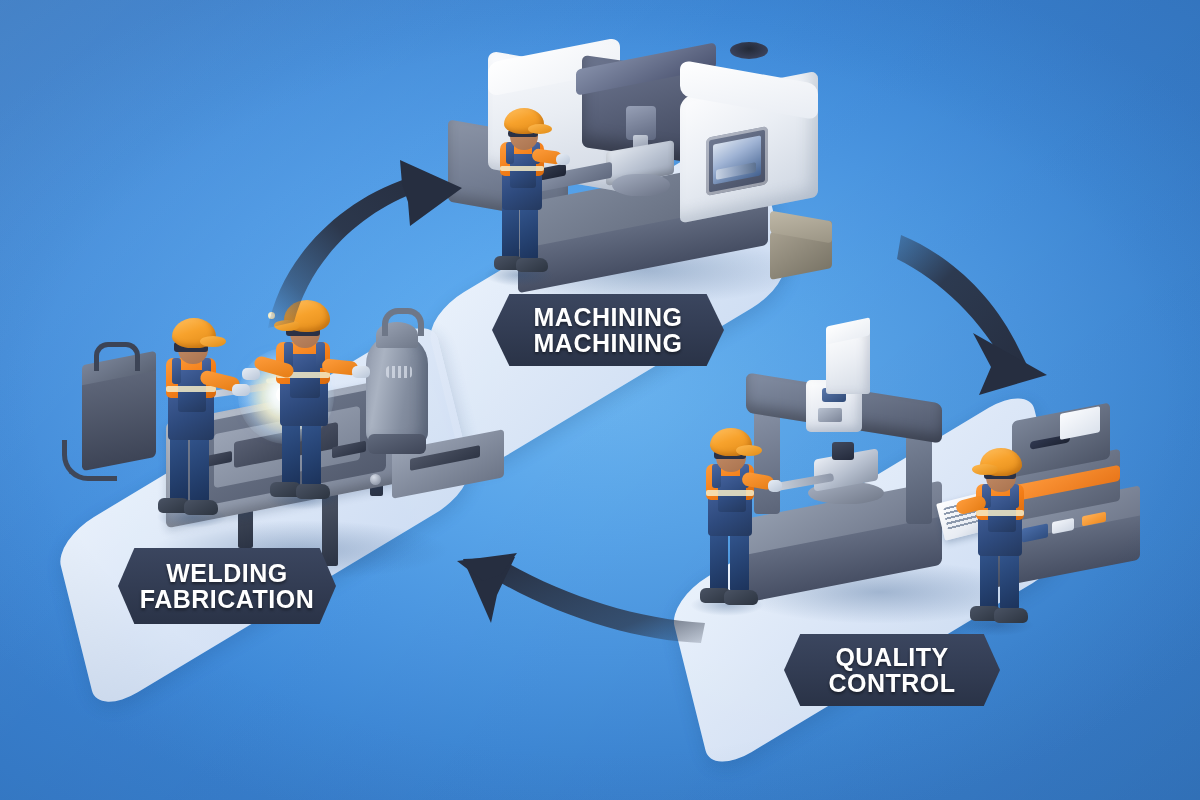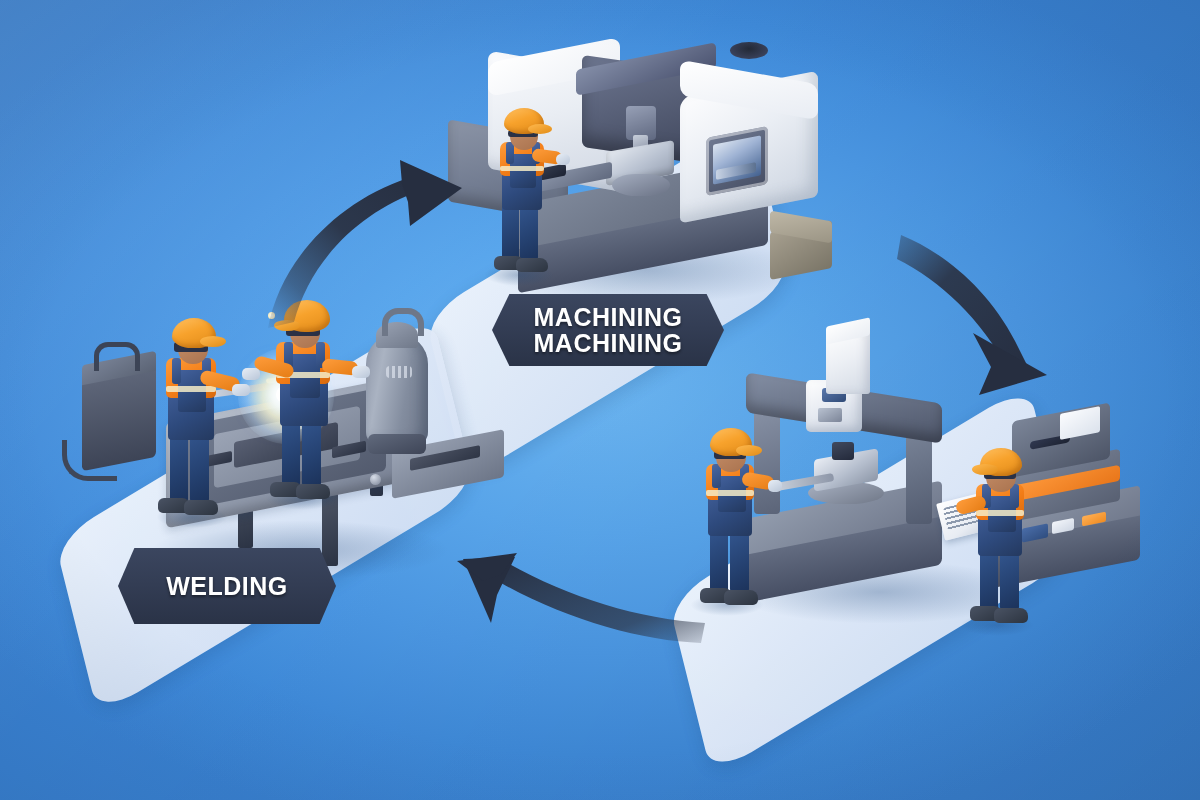--- a/index.html
+++ b/index.html
@@ -383,20 +383,24 @@
     <div class="box" style="left:332px;top:216px;width:26px;height:14px;
                 background:linear-gradient(160deg,#4a6da8,#2f4d7f);border-radius:2px;transform:skewY(-11deg);"></div>
     <div class="box" style="left:362px;top:210px;width:22px;height:12px;
                 background:linear-gradient(160deg,#f2f5fa,#cfd7e4);border-radius:2px;transform:skewY(-11deg);"></div>
     <div class="box" style="left:392px;top:204px;width:24px;height:10px;
                 background:linear-gradient(160deg,#ffb055,#ef8b21);border-radius:2px;transform:skewY(-11deg);"></div>
     <div class="box" style="left:306px;top:206px;width:22px;height:12px;
                 background:linear-gradient(160deg,#d7dde8,#a7b0c0);border-radius:2px;transform:skewY(-11deg);"></div>
   </div>
 
+  <div class="banner" style="left:784px;top:634px;width:216px;height:72px;font-size:25px;">
+    <span>QUALITY</span>
+    <span>CONTROL</span>
+  </div>
 
   <div class="station" style="left:70px;top:290px;width:430px;height:300px;">
 
     <div class="shadow-soft" style="left:80px;top:230px;width:300px;height:60px;"></div>
 
     <div class="box" style="left:12px;top:68px;width:74px;height:36px;
                 background:linear-gradient(160deg,#77real,#53 melts);
                 background:linear-gradient(160deg,#78melts,#525a6e);
                 background:linear-gradient(160deg,#79melts,#515969);
                 background:linear-gradient(160deg,#7a melts,#505868);
@@ -525,15 +529,16 @@
                 border-radius:3px;transform:rotate(-5deg);"></div>
 
     <div class="spark" style="left:168px;top:58px;width:96px;height:96px;"></div>
     <div class="spark-core" style="left:206px;top:96px;width:17px;height:17px;"></div>
     <div class="box" style="left:198px;top:22px;width:7px;height:7px;border-radius:50%;
                 background:radial-gradient(circle,#fffdf0,#ffe9a8);opacity:.95;"></div>
   </div>
 
   <div class="banner" style="left:118px;top:548px;width:218px;height:76px;font-size:25px;">
     <span>WELDING</span>
+    <span>FABRICATION</span>
   </div>
 
 </div>
 
 </body></html>

